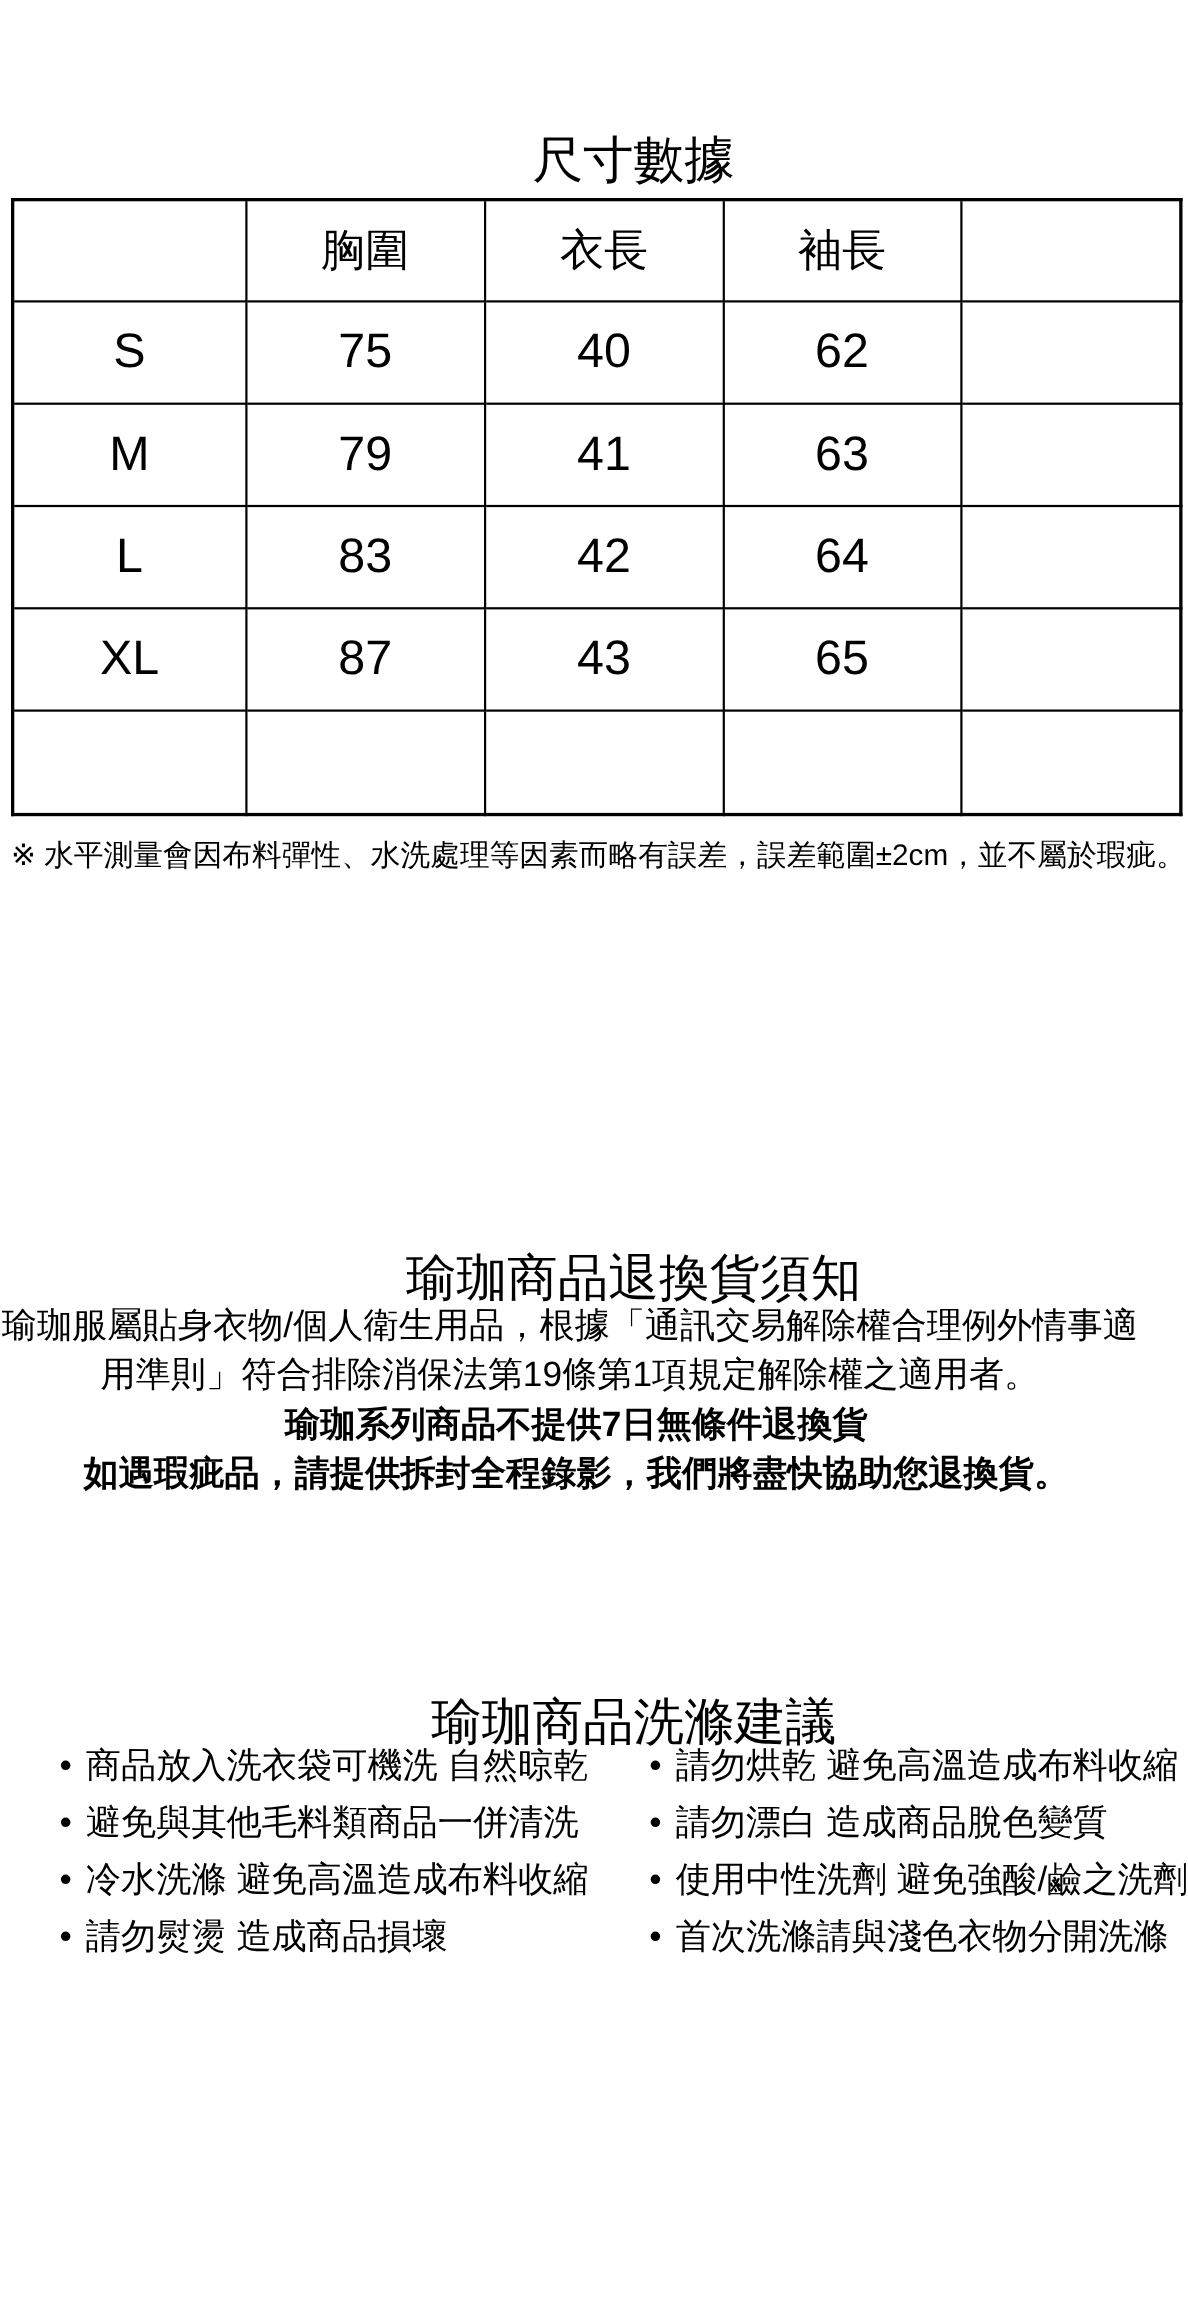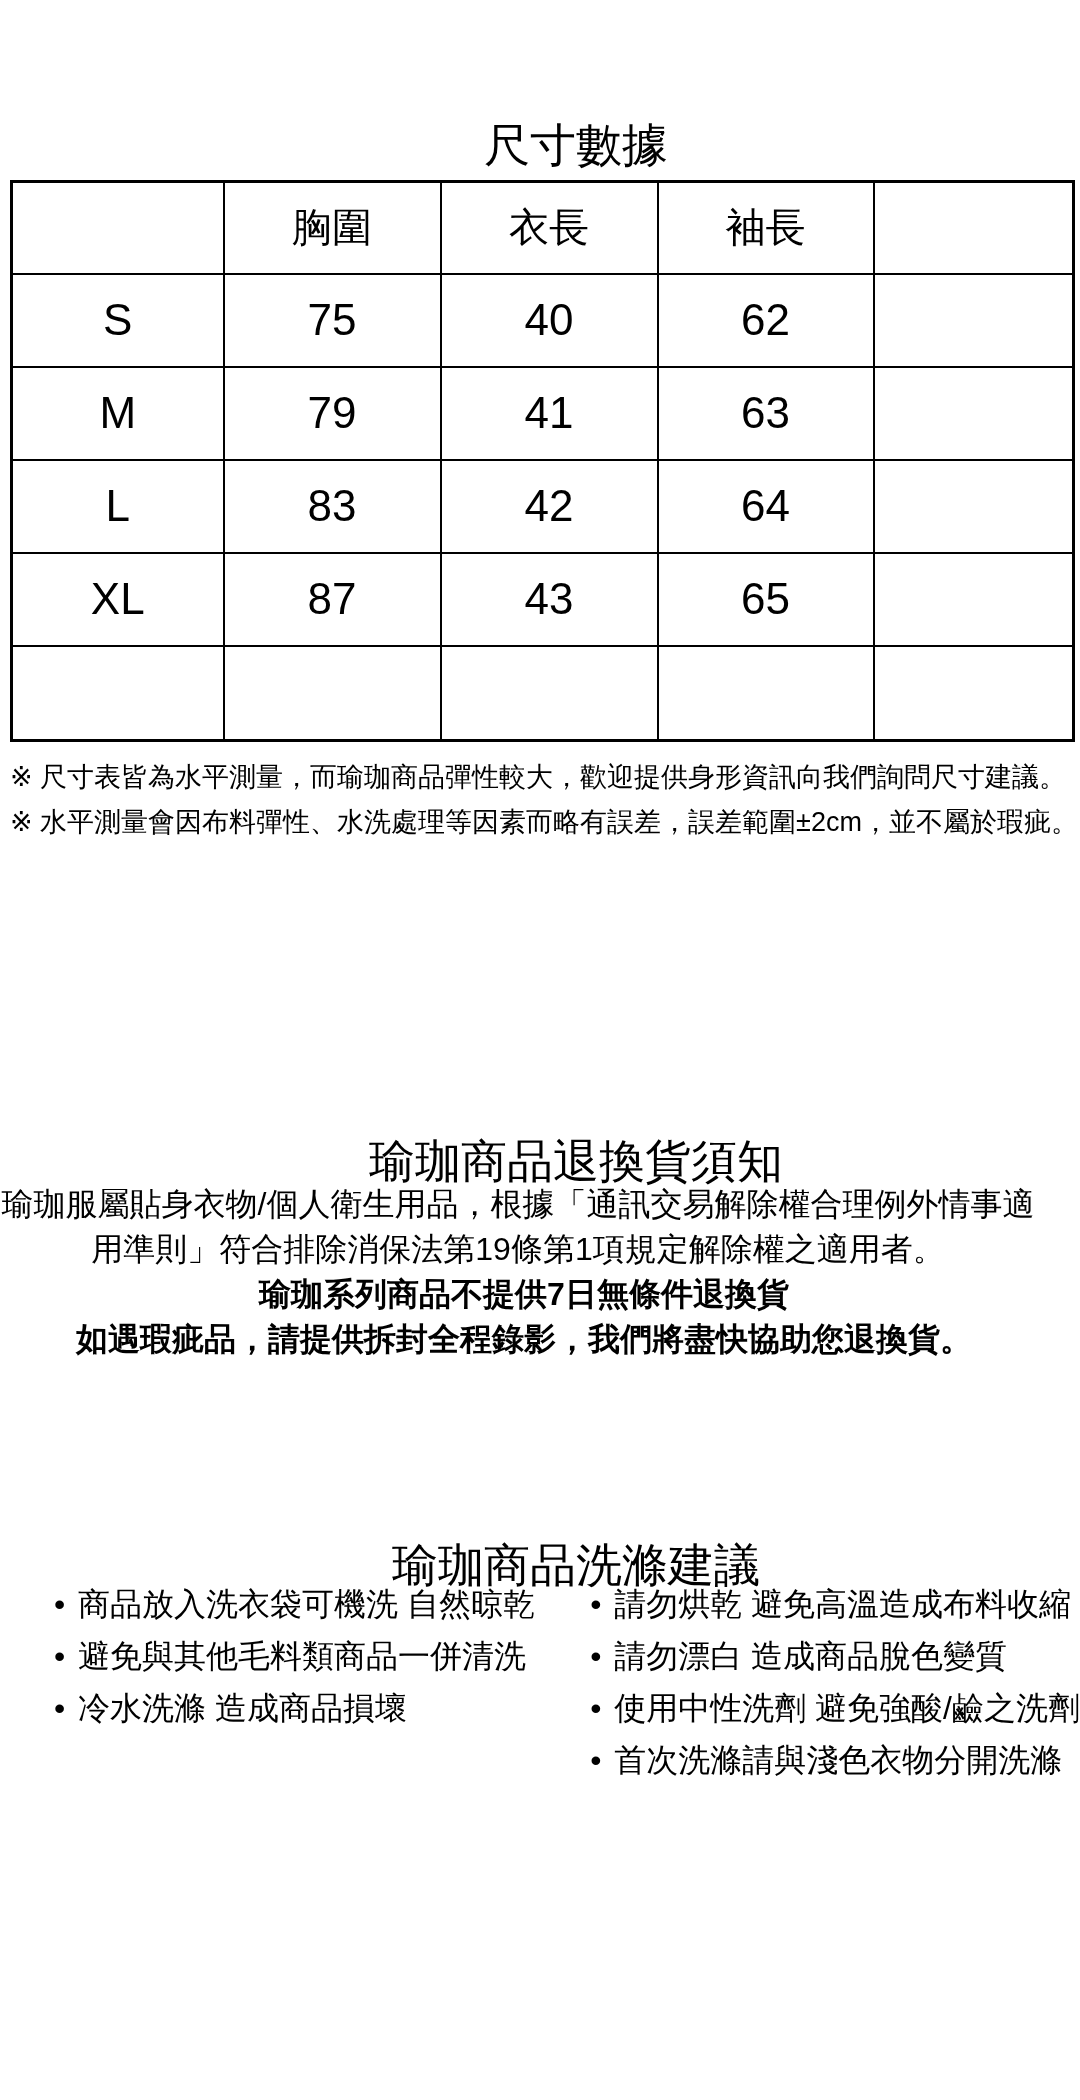--- a/index.html
+++ b/index.html
@@ -166,41 +166,41 @@
       <td></td>
       <td></td>
       <td></td>
       <td></td>
       <td></td>
     </tr>
   </tbody>
 </table>
 
 <div id="size-notes">
-  <div class="note-line">※ 尺寸表皆為水平測量，而瑜珈商品彈性較大，歡迎提供身形資訊向我們詢問尺寸建議。</div>
   <div class="note-line">※ 水平測量會因布料彈性、水洗處理等因素而略有誤差，誤差範圍±2cm，並不屬於瑕疵。</div>
 </div>
 
 <h2 id="return-title" class="section-title">瑜珈商品退換貨須知</h2>
 
 <div id="return-body">
   <div class="line">瑜珈服屬貼身衣物/個人衛生用品，根據「通訊交易解除權合理例外情事適</div>
   <div class="line">用準則」符合排除消保法第19條第1項規定解除權之適用者。</div>
   <div class="line bold">瑜珈系列商品不提供7日無條件退換貨</div>
   <div class="line bold">如遇瑕疵品，請提供拆封全程錄影，我們將盡快協助您退換貨。</div>
 </div>
 
 <h2 id="wash-title" class="section-title">瑜珈商品洗滌建議</h2>
 
 <div id="wash-lists">
   <div class="wash-col" id="wash-col-left">
     <ul>
       <li>商品放入洗衣袋可機洗 自然晾乾</li>
       <li>避免與其他毛料類商品一併清洗</li>
-      <li>冷水洗滌 造成商品損壞</li>
+      <li>冷水洗滌 避免高溫造成布料收縮</li>
+      <li>請勿熨燙 造成商品損壞</li>
     </ul>
   </div>
   <div class="wash-col" id="wash-col-right">
     <ul>
       <li>請勿烘乾 避免高溫造成布料收縮</li>
       <li>請勿漂白 造成商品脫色變質</li>
       <li>使用中性洗劑 避免強酸/鹼之洗劑</li>
       <li>首次洗滌請與淺色衣物分開洗滌</li>
     </ul>
   </div>

